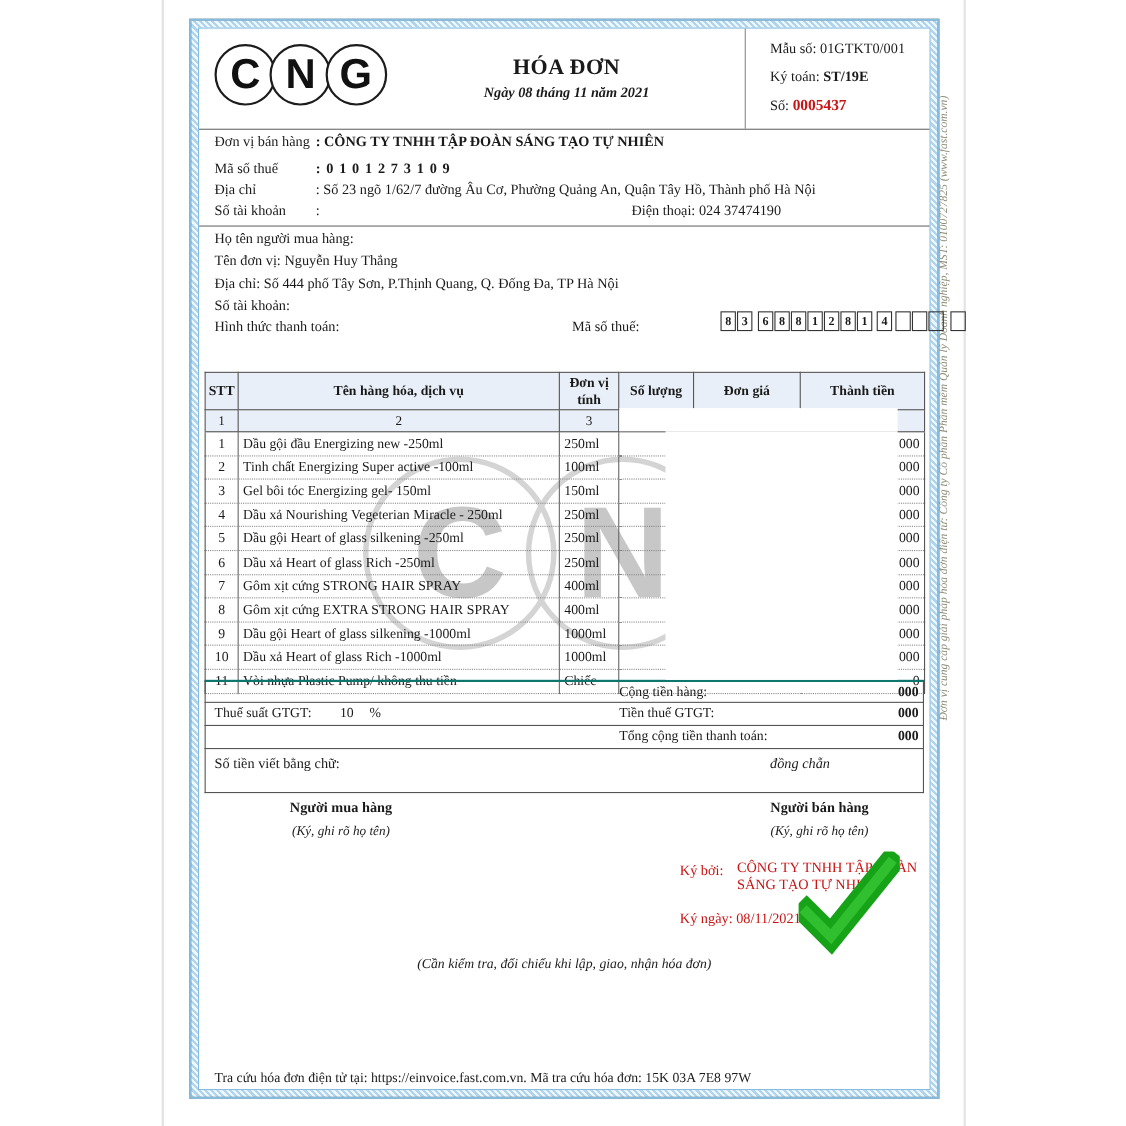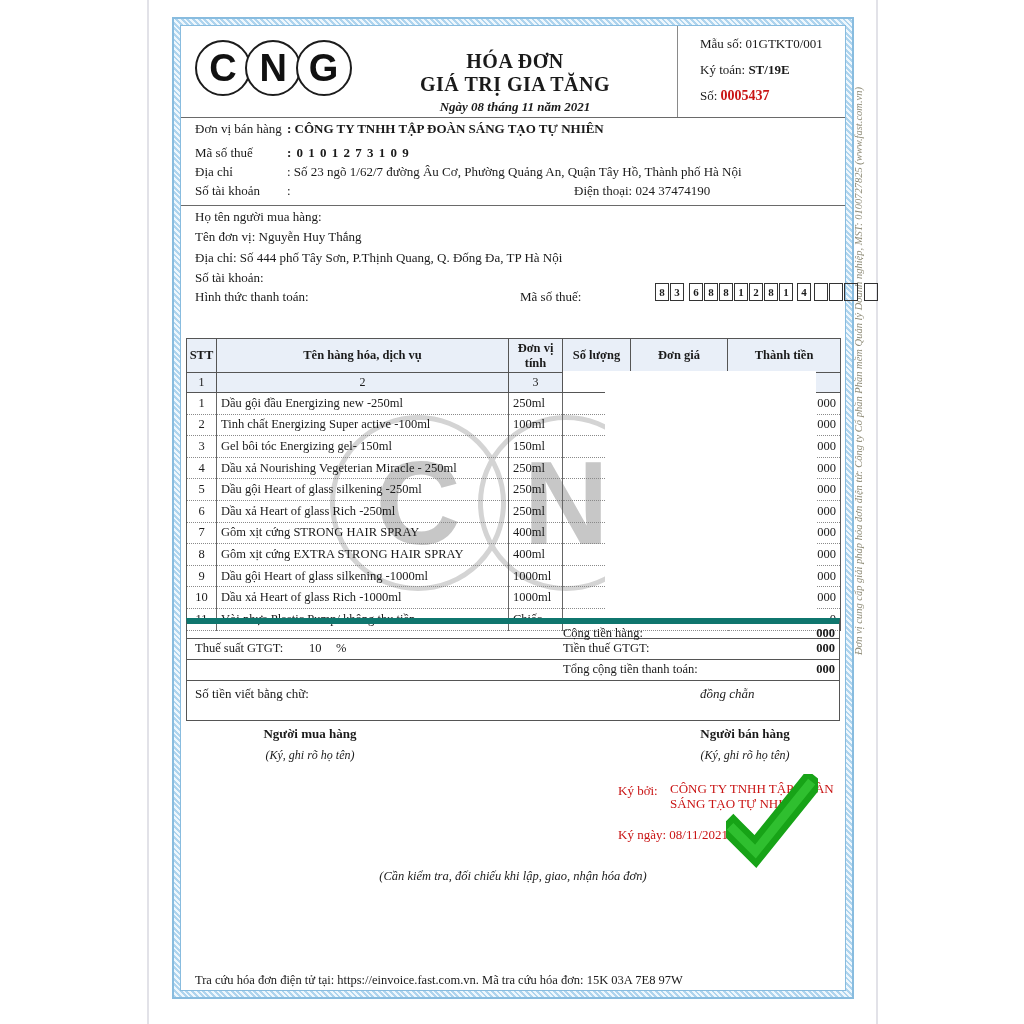--- a/index.html
+++ b/index.html
@@ -70,21 +70,21 @@
   table.items tbody.body td { height:20.6px; border-bottom:1px dotted #8a8a8a; padding:0 4px; background:transparent; }
   tbody.body td:nth-child(1) { text-align:center; border-right:1px solid #666; }
   tbody.body td:nth-child(2) { border-right:1px solid #666; padding-left:6px; }
   tbody.body td:nth-child(3) { border-right:1px solid #666; padding-left:6px; }
   tbody.body td:nth-child(6) { text-align:right; padding-right:4px; }
 
   
   .totals { position:absolute; left:5px; top:592px; width:654px; z-index:2; box-sizing:border-box; }
   .trow { position:relative; height:21px; border-bottom:1px solid #555; border-left:1px solid #555;
           border-right:1px solid #555; font-size:12.5px; box-sizing:border-box; }
-  .trow.first { border-top:6px solid #0f766e; }
+  .trow.first { border-top:2px solid #0f766e; }
   .trow .mid { position:absolute; left:376px; top:2px; }
   .trow .val { position:absolute; right:4px; top:2px; font-weight:bold; }
   .trow .lab1 { position:absolute; left:8px; top:2px; }
   .trow .rate { position:absolute; left:122px; top:2px; }
   .trow .pct  { position:absolute; left:149px; top:2px; }
   .words-row { position:relative; height:40px; border-bottom:1px solid #555; border-left:1px solid #555;
                border-right:1px solid #555; font-size:13px; box-sizing:border-box; }
   .words-row .wlbl { position:absolute; left:8px; top:5px; }
   .words-row .wsuf { position:absolute; left:513px; top:5px; font-style:italic; }
 
@@ -116,21 +116,20 @@
       <div class="content">
 
         <div class="logo">
           <span class="logo-circle">C</span>
           <span class="logo-circle">N</span>
           <span class="logo-circle">G</span>
         </div>
 
         <div class="title-block">
           <div class="title-1">HÓA ĐƠN</div>
-          <div class="title-2">GIÁ TRỊ GIA TĂNG</div>
           <div class="title-date">Ngày 08 tháng 11 năm 2021</div>
         </div>
 
         <div class="vsep"></div>
 
         <div class="hinfo">
           <div class="hline">
             <span>Mẫu số:</span>
             <span>01GTKT0/001</span>
           </div>

